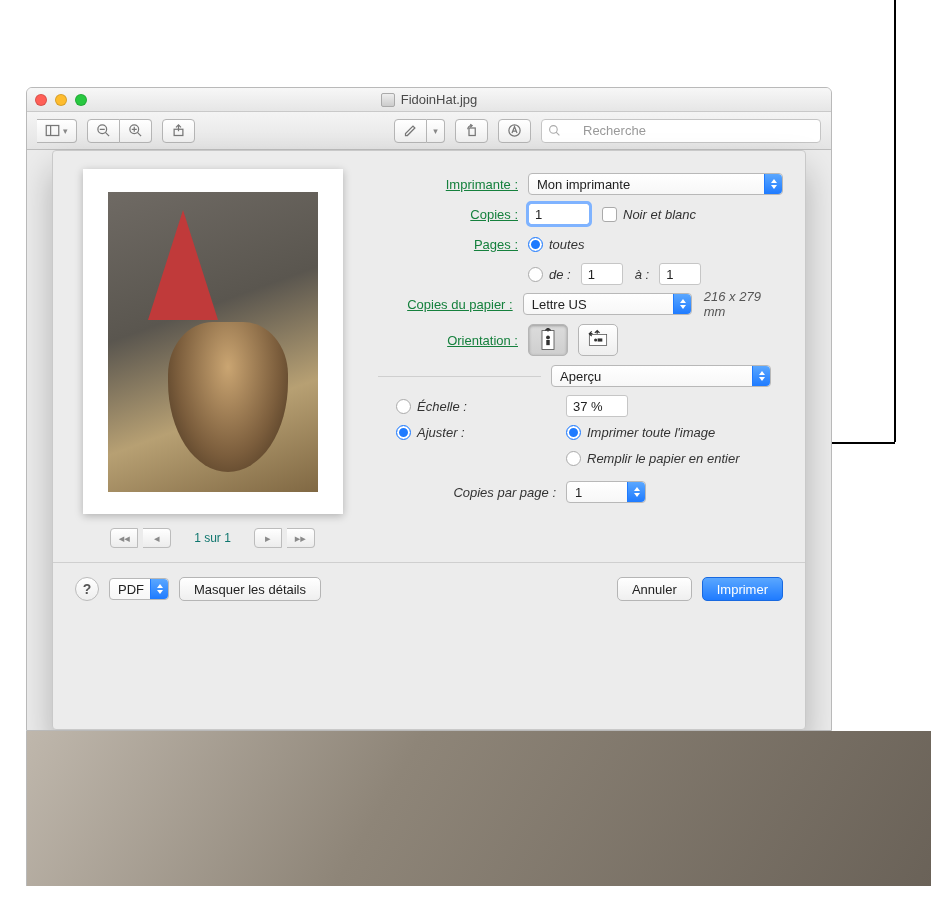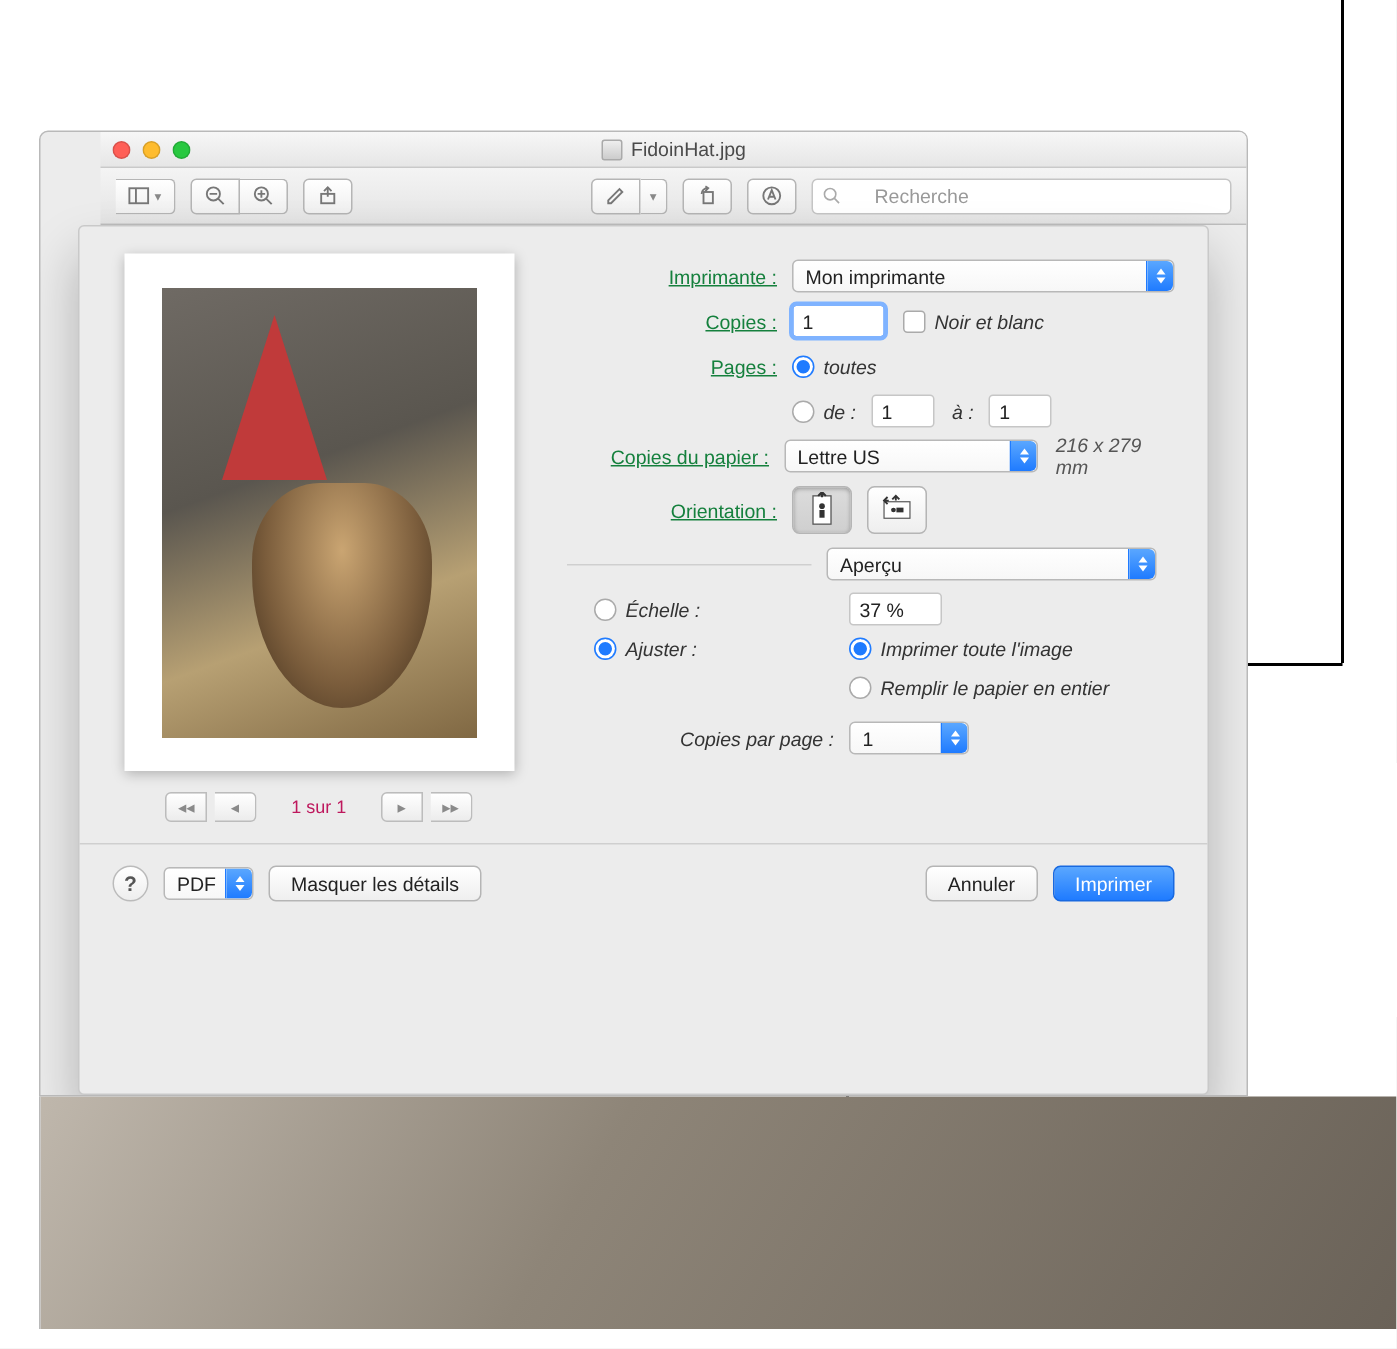--- a/index.html
+++ b/index.html
@@ -14,21 +14,20 @@
   }
   
   .callout-v { position:absolute; width:2px; background:#000; }
   .callout-h { position:absolute; height:2px; background:#000; }
 
   
   .window {
     position:absolute; left:26px; top:87px; width:806px; height:644px;
     border:1px solid #b9b9b9; border-radius:6px 6px 0 0; overflow:hidden;
     background:#ececec;
-    padding-left:40px;
   }
   .titlebar {
     height:24px; background:linear-gradient(#f7f7f7,#e6e6e6);
     border-bottom:1px solid #c9c9c9;
     display:flex; align-items:center; padding:0 8px;
     position:relative;
   }
   .traffic { display:flex; gap:8px; }
   .traffic span { width:12px; height:12px; border-radius:50%; display:inline-block; border:0.5px solid rgba(0,0,0,.15);}
   .tl-close { background:#ff5f57; }
@@ -95,21 +94,21 @@
   .page-nav { margin-top:14px; display:flex; align-items:center; gap:5px; }
   .nav-btn {
     height:20px; width:28px; background:linear-gradient(#fff,#ececec);
     border:1px solid #bcbcbc; display:flex; align-items:center; justify-content:center;
     font-size:11px; color:#8a8a8a;
   }
   .nav-btn:first-child { border-radius:4px 0 0 4px; }
   .nav-btn:nth-child(2) { border-left:none; border-radius:0 4px 4px 0;}
   .nav-btn:nth-child(4) { border-radius:4px 0 0 4px; }
   .nav-btn:nth-child(5) { border-left:none; border-radius:0 4px 4px 0;}
-  .page-label { padding:0 18px; color:#be185d; font-size:12px;}
+  .page-label { padding:0 18px; color:#0f766e; font-size:12px;}
 
   .form-col { flex:1; display:flex; flex-direction:column; }
   .row { display:flex; align-items:center; height:30px; }
   .row .lbl { width:150px; text-align:right; padding-right:10px; color:#15803d;text-decoration:underline;}
   .popup {
     height:22px; background:linear-gradient(#fff,#f7f7f7);
     border:1px solid #b8b8b8; border-radius:4px;
     display:flex; align-items:center; padding:0 22px 0 8px;
     position:relative; font-size:13px; color:#222;
   }

